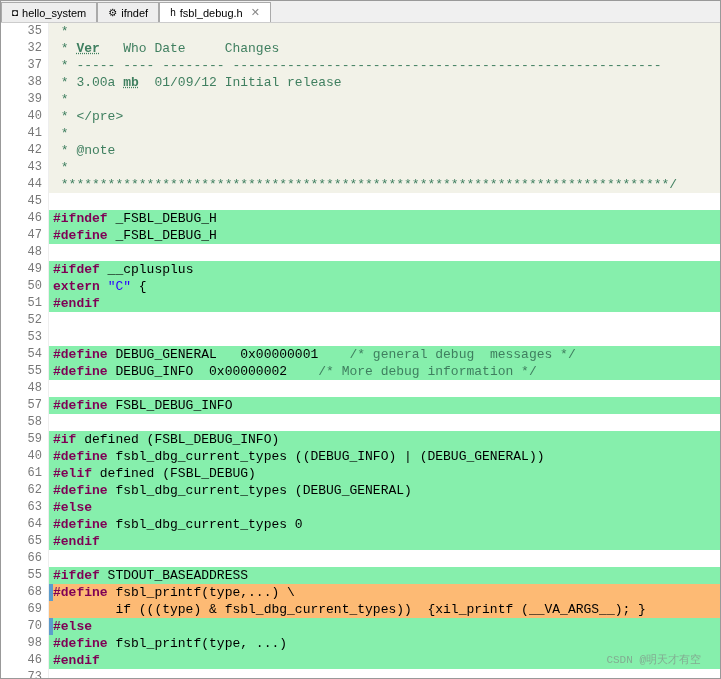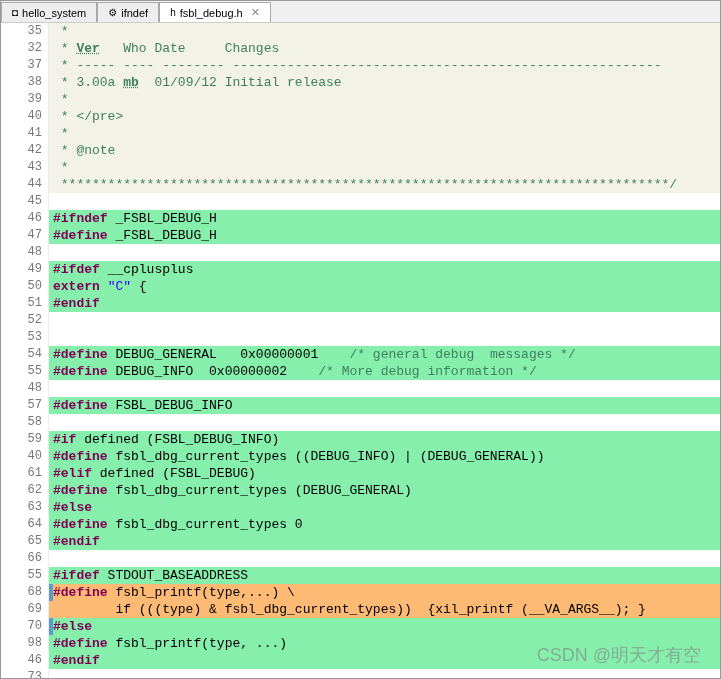--- a/index.html
+++ b/index.html
@@ -14,21 +14,21 @@
     .code { flex: 1; font-size: 13px; line-height: 17px; white-space: pre; position: relative; }
     .line { height: 17px; padding-left: 4px; }
     .hl-green { background: #f2f2e8; }
     .hl-blue { background: #fdba74; }
     .hl-gray { background: #86efac; }
     .c-comment { color: #3f7f5f; }
     .c-keyword { color: #7f0055; font-weight: bold; }
     .c-string { color: #2a00ff; }
     .c-underline { text-decoration: underline dotted; font-weight: bold; }
     .marker { position: absolute; left: 0; width: 4px; height: 17px; background: #5c9ccc; }
-    .watermark { position: fixed; right: 20px; bottom: 12px; font-family: Liberation Sans, sans-serif; font-size: 18px; color: rgba(128,128,128,0.6); }
+    .watermark { position: fixed; right: 20px; bottom: 12px; font-family: Liberation Mono, monospace; font-size: 11px; color: rgba(128,128,128,0.6); }
   </style>
 </head>
 <body>
 
 <div class="tabs">
   <div class="tab">
     <span class="tab-icon">◘</span>
     <span>hello_system</span>
   </div>
   <div class="tab">

